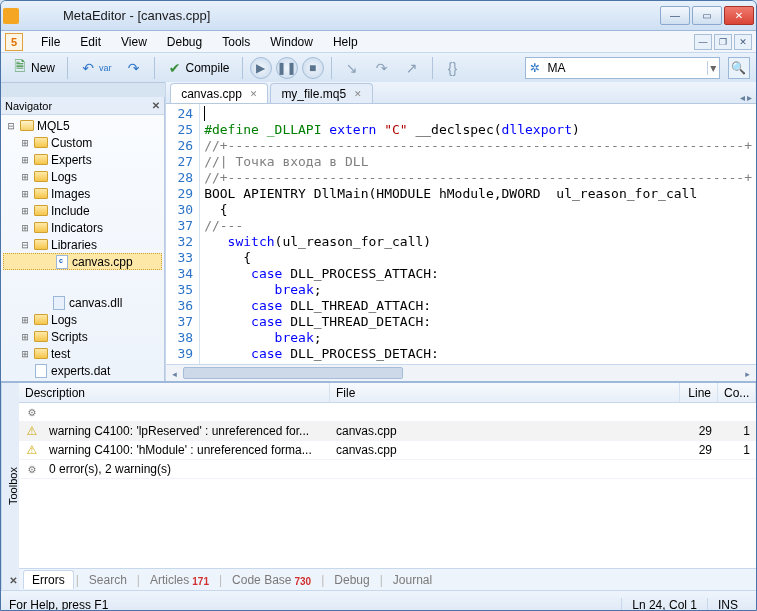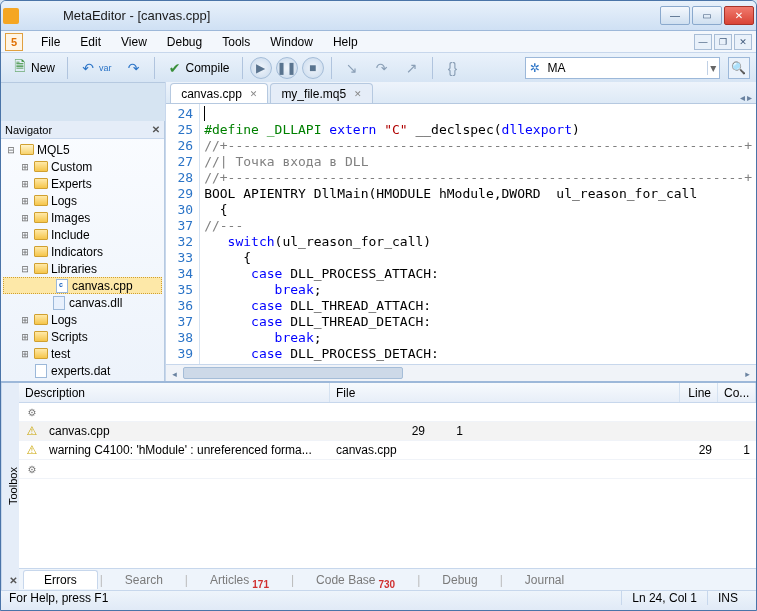--- a/index.html
+++ b/index.html
@@ -144,21 +144,21 @@
   .tn .ic { width:16px; height:14px; margin:0 2px; display:flex; align-items:center; justify-content:center;}
   .fold { width:14px; height:11px; background:linear-gradient(#ffe9a8,#f5c54a); border:1px solid #d0a030; border-radius:1px;}
   .fold.root { background:linear-gradient(#fff4cc,#f7d26c);}
   .fileic { width:12px; height:14px; background:#fff; border:1px solid #9cb8d9; position:relative;}
   .fileic.cpp::after{content:"c";position:absolute;font-size:7px;color:#1560bd;left:2px;top:1px;font-weight:bold;}
   .fileic.dll { background:#e8f0fc;}
   .fileic.dat { }
   .fileic.ex5 { }
   .tn.sel { background:#fde8a8; border:1px dotted #d0a030; margin:0 2px;}
   .ind1 { padding-left: 18px;}
-  .ind2 { padding-left: 36px;}
+  .ind2 { padding-left: 36px; margin-top: 24px;}
 
   
   .editor {
     flex:1;
     display:flex; flex-direction:column;
     background:#fff;
     border-left:1px solid #c7d7ec;
   }
   .tabstrip {
     height:22px;
@@ -249,31 +249,31 @@
   .igear { color:#777; font-size:10px;}
   
   .tb-tabs {
     height:22px;
     background:#eef4fb;
     border-top:1px solid #c7d7ec;
     display:flex; align-items:center;
     padding:0 4px;
     font-size:12px;
   }
-  .tb-tab { padding:2px 20px; color:#7a7a7a; display:flex; align-items:flex-end; gap:3px;}
+  .tb-tab { padding:2px 8px; color:#7a7a7a; display:flex; align-items:flex-start; gap:3px;}
   .tb-tab.active { background:#fff; border:1px solid #c7d7ec; border-bottom:none; color:#000; border-radius:3px 3px 0 0;}
   .tb-tab .badge { color:#d03030; font-size:10px; font-weight:bold; position:relative; top:3px;}
   .tb-sep { color:#bbb; padding:0 2px;}
 
   
   .statusbar {
     height:22px;
     background:linear-gradient(#eef4fb,#dfe9f6);
     border-top:1px solid #c7d7ec;
-    display:flex; align-items:flex-start;
+    display:flex; align-items:flex-end;
     padding:0 8px;
     font-size:12px;
   }
   .statusbar .sp { margin-left:auto;}
   .statusbar .cell { padding:0 10px; border-left:1px solid #c7d7ec;}
 </style>
 </head>
 <body>
 
 <div class="titlebar">
@@ -529,37 +529,39 @@
             <span class="igear">⚙</span>
           </span>
           <span class="rcell c-file" style="width:350px"></span>
           <span class="rcell c-line" style="width:38px;text-align:right"></span>
           <span class="rcell c-co" style="width:38px;text-align:right"></span>
         </div>
         <div class="tb-row sel">
           <span class="ricon">
             <span class="iwarn">⚠</span>
           </span>
+          <span class="rcell c-desc" style="flex:1;min-width:270px">warning C4100: 'lpReserved' : unreferenced for...</span>
           <span class="rcell c-file" style="width:350px">canvas.cpp</span>
           <span class="rcell c-line" style="width:38px;text-align:right">29</span>
           <span class="rcell c-co" style="width:38px;text-align:right">1</span>
         </div>
         <div class="tb-row">
           <span class="ricon">
             <span class="iwarn">⚠</span>
           </span>
           <span class="rcell c-desc" style="flex:1;min-width:270px">warning C4100: 'hModule' : unreferenced forma...</span>
           <span class="rcell c-file" style="width:350px">canvas.cpp</span>
           <span class="rcell c-line" style="width:38px;text-align:right">29</span>
           <span class="rcell c-co" style="width:38px;text-align:right">1</span>
         </div>
         <div class="tb-row">
           <span class="ricon">
             <span class="igear">⚙</span>
           </span>
+          <span class="rcell c-desc" style="flex:1;min-width:270px">0 error(s), 2 warning(s)</span>
           <span class="rcell c-file" style="width:350px"></span>
           <span class="rcell c-line" style="width:38px;text-align:right"></span>
           <span class="rcell c-co" style="width:38px;text-align:right"></span>
         </div>
       </div>
     <div class="tb-tabs" id="tbtabs">
         <div class="tb-tab active">
           <span>Errors</span>
         </div>
         <span class="tb-sep">|</span>

